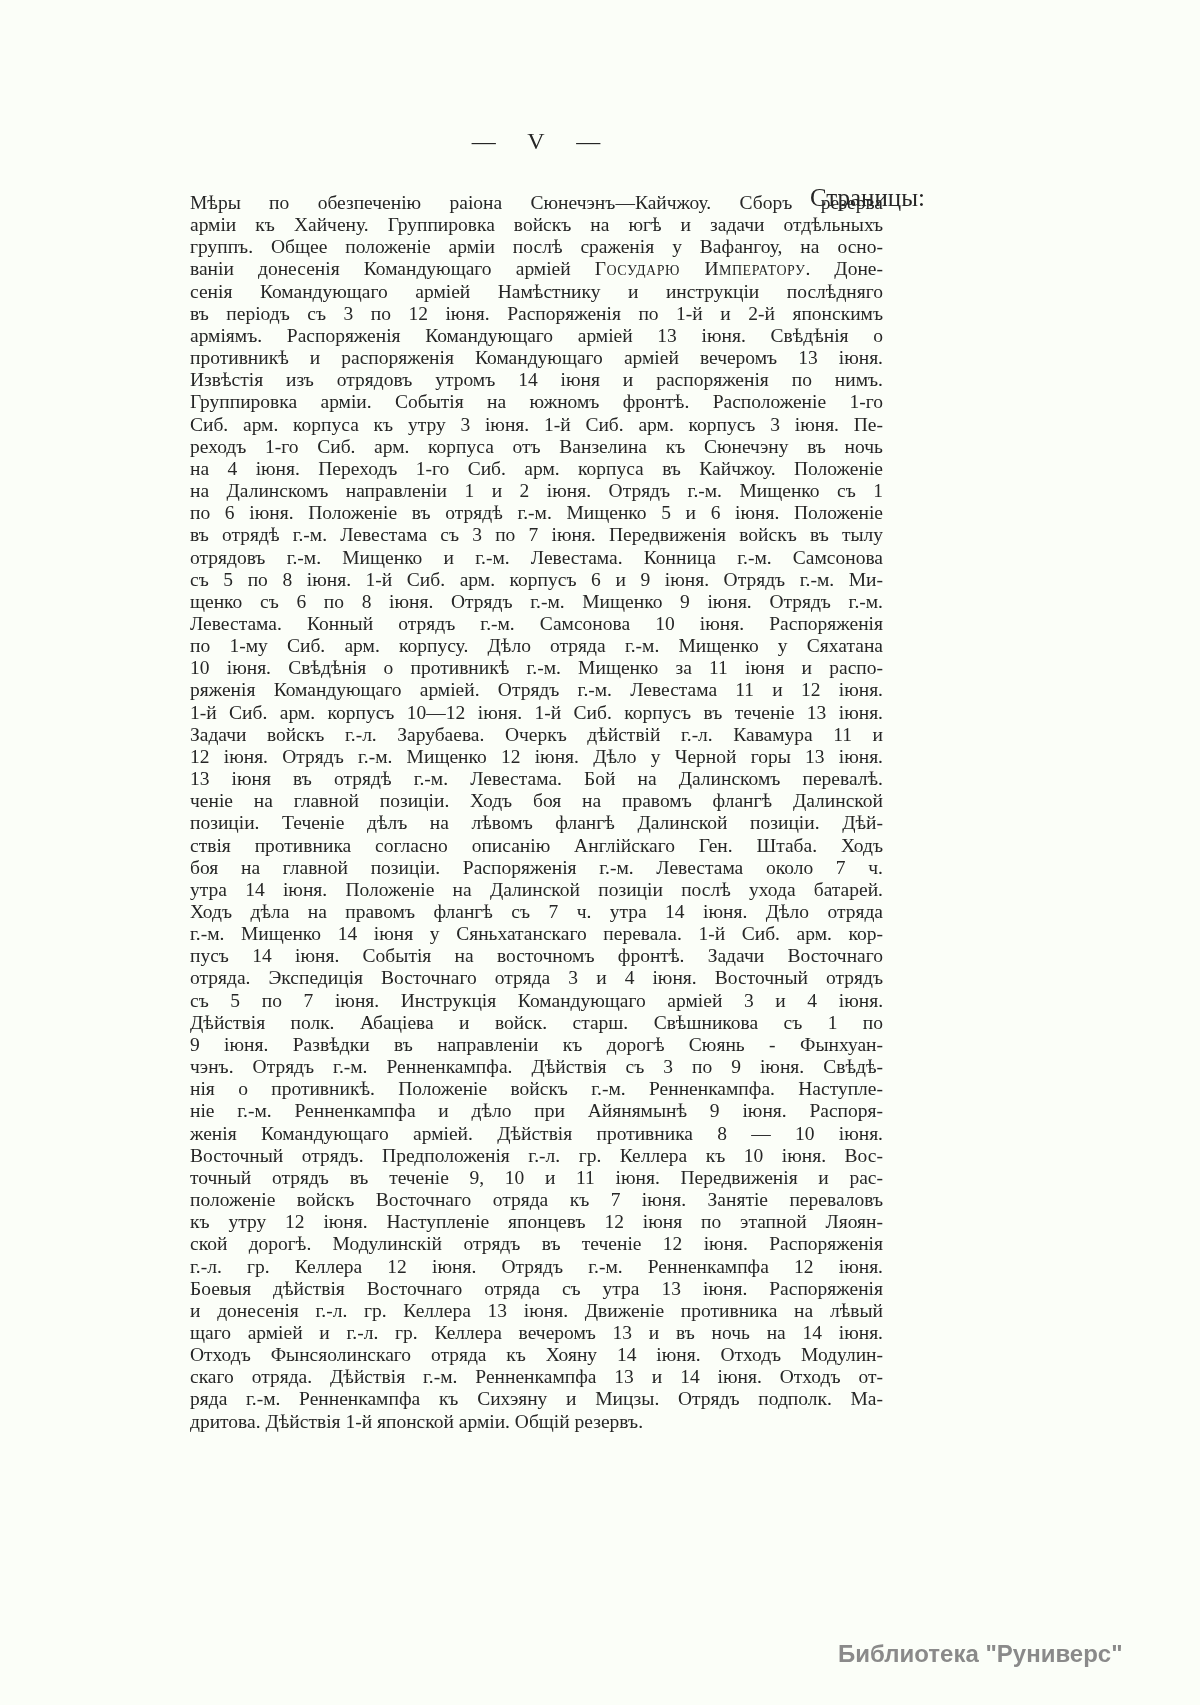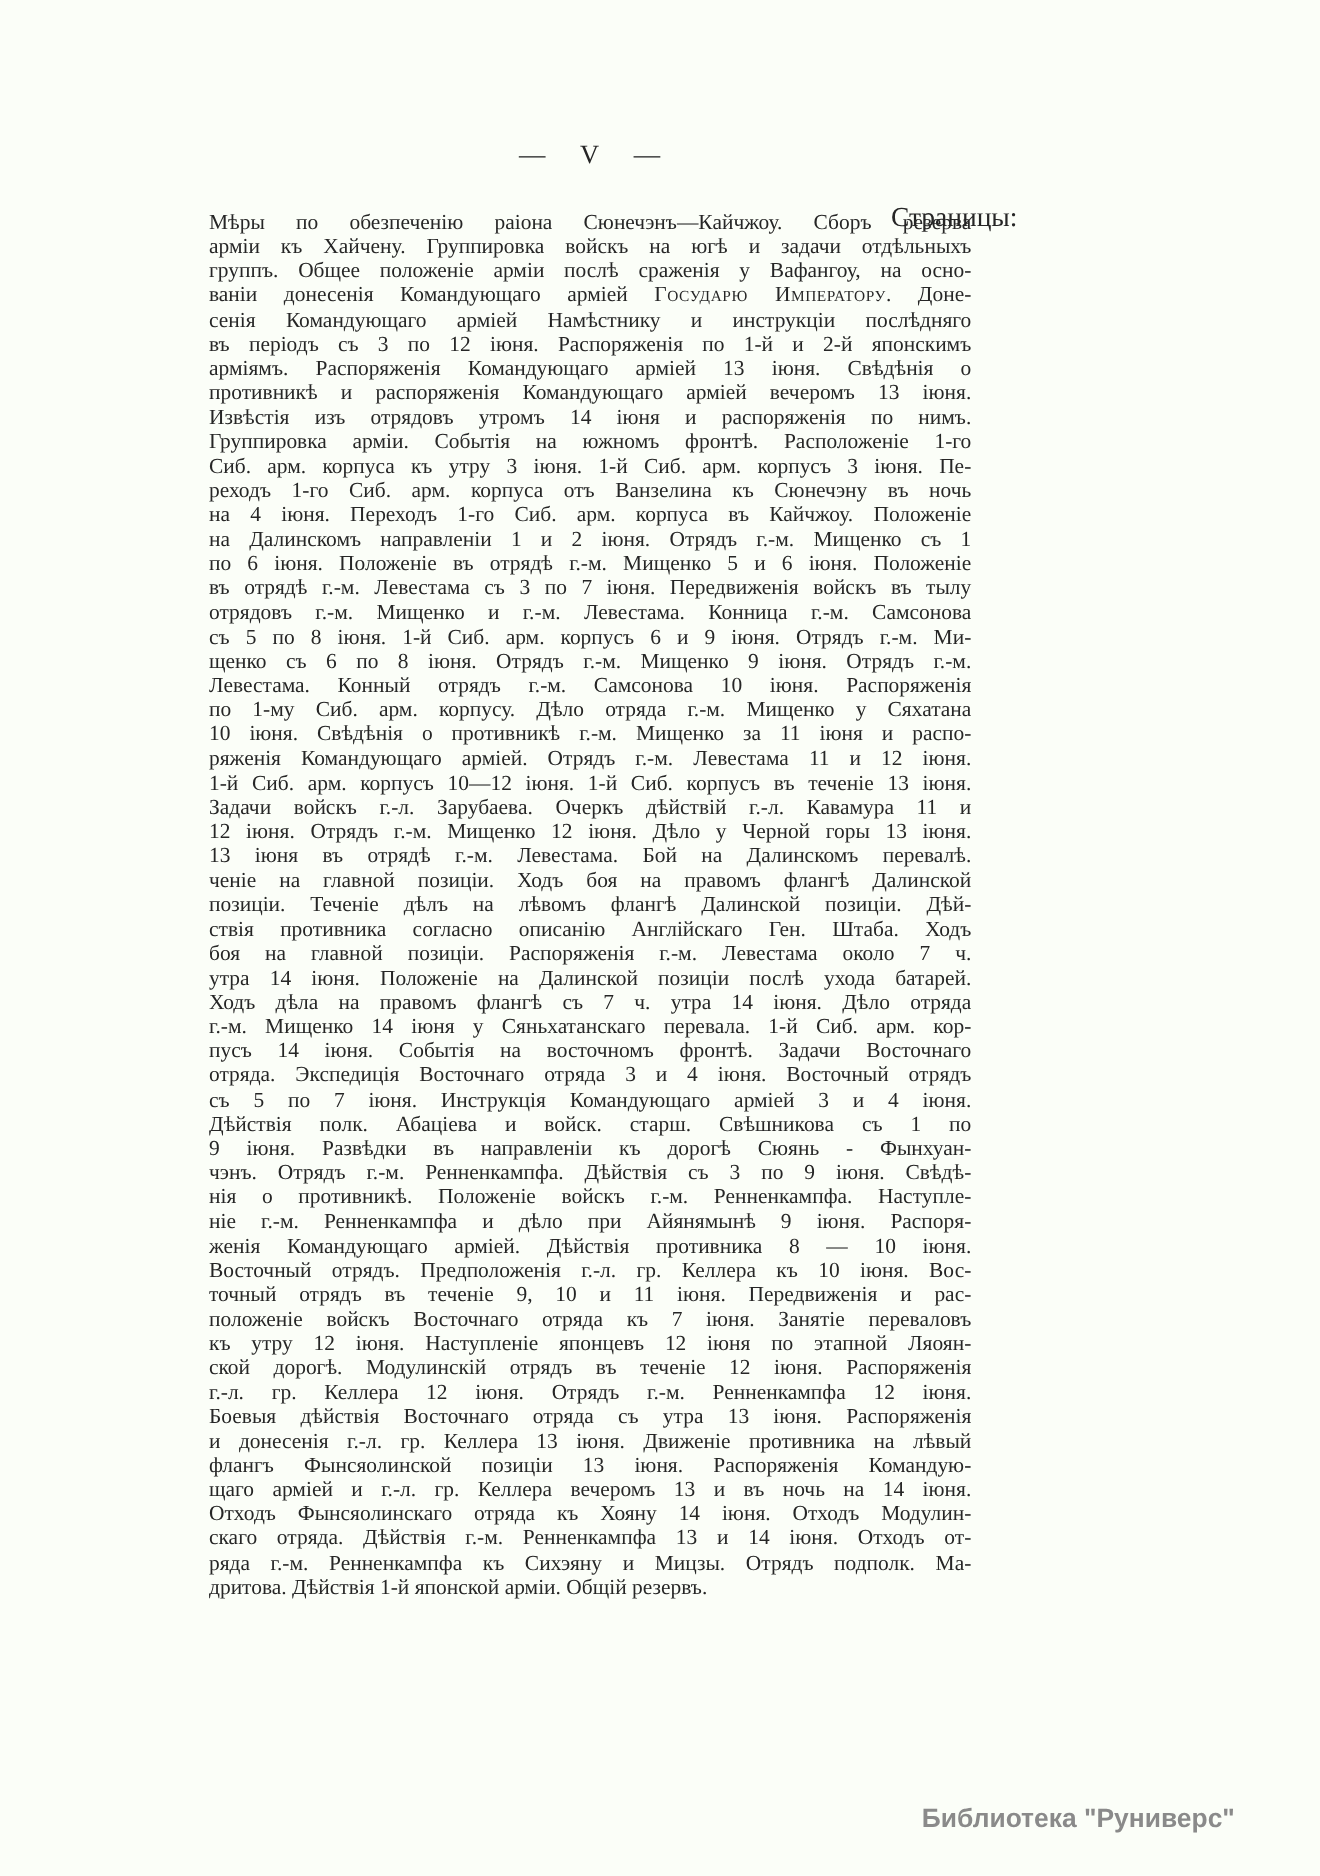--- a/index.html
+++ b/index.html
@@ -108,21 +108,20 @@
       <div class="toc-line">ніе г.-м. Ренненкампфа и дѣло при Айянямынѣ 9 іюня. Распоря-</div>
       <div class="toc-line">женія Командующаго арміей. Дѣйствія противника 8 — 10 іюня.</div>
       <div class="toc-line">Восточный отрядъ. Предположенія г.-л. гр. Келлера къ 10 іюня. Вос-</div>
       <div class="toc-line">точный отрядъ въ теченіе 9, 10 и 11 іюня. Передвиженія и рас-</div>
       <div class="toc-line">положеніе войскъ Восточнаго отряда къ 7 іюня. Занятіе переваловъ</div>
       <div class="toc-line">къ утру 12 іюня. Наступленіе японцевъ 12 іюня по этапной Ляоян-</div>
       <div class="toc-line">ской дорогѣ. Модулинскій отрядъ въ теченіе 12 іюня. Распоряженія</div>
       <div class="toc-line">г.-л. гр. Келлера 12 іюня. Отрядъ г.-м. Ренненкампфа 12 іюня.</div>
       <div class="toc-line">Боевыя дѣйствія Восточнаго отряда съ утра 13 іюня. Распоряженія</div>
       <div class="toc-line">и донесенія г.-л. гр. Келлера 13 іюня. Движеніе противника на лѣвый</div>
-      <div class="toc-line">флангъ Фынсяолинской позиціи 13 іюня. Распоряженія Командую-</div>
       <div class="toc-line">щаго арміей и г.-л. гр. Келлера вечеромъ 13 и въ ночь на 14 іюня.</div>
       <div class="toc-line">Отходъ Фынсяолинскаго отряда къ Хояну 14 іюня. Отходъ Модулин-</div>
       <div class="toc-line">скаго отряда. Дѣйствія г.-м. Ренненкампфа 13 и 14 іюня. Отходъ от-</div>
       <div class="toc-line">ряда г.-м. Ренненкампфа къ Сихэяну и Мицзы. Отрядъ подполк. Ма-</div>
       <div class="toc-line">дритова. Дѣйствія 1-й японской арміи. Общій резервъ.</div>
     </div>
 
   <div class="watermark">Библиотека "Руниверс"</div>
 </div>
 

